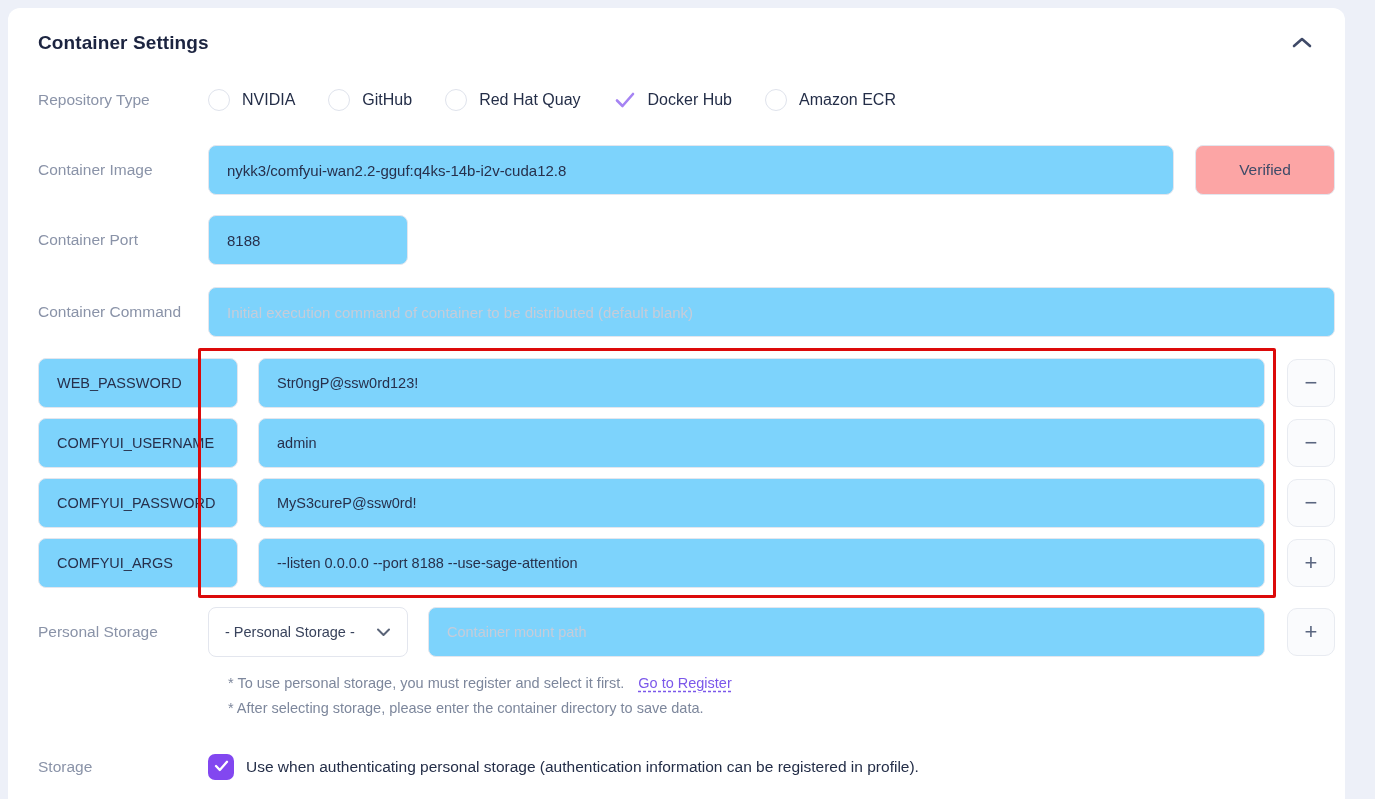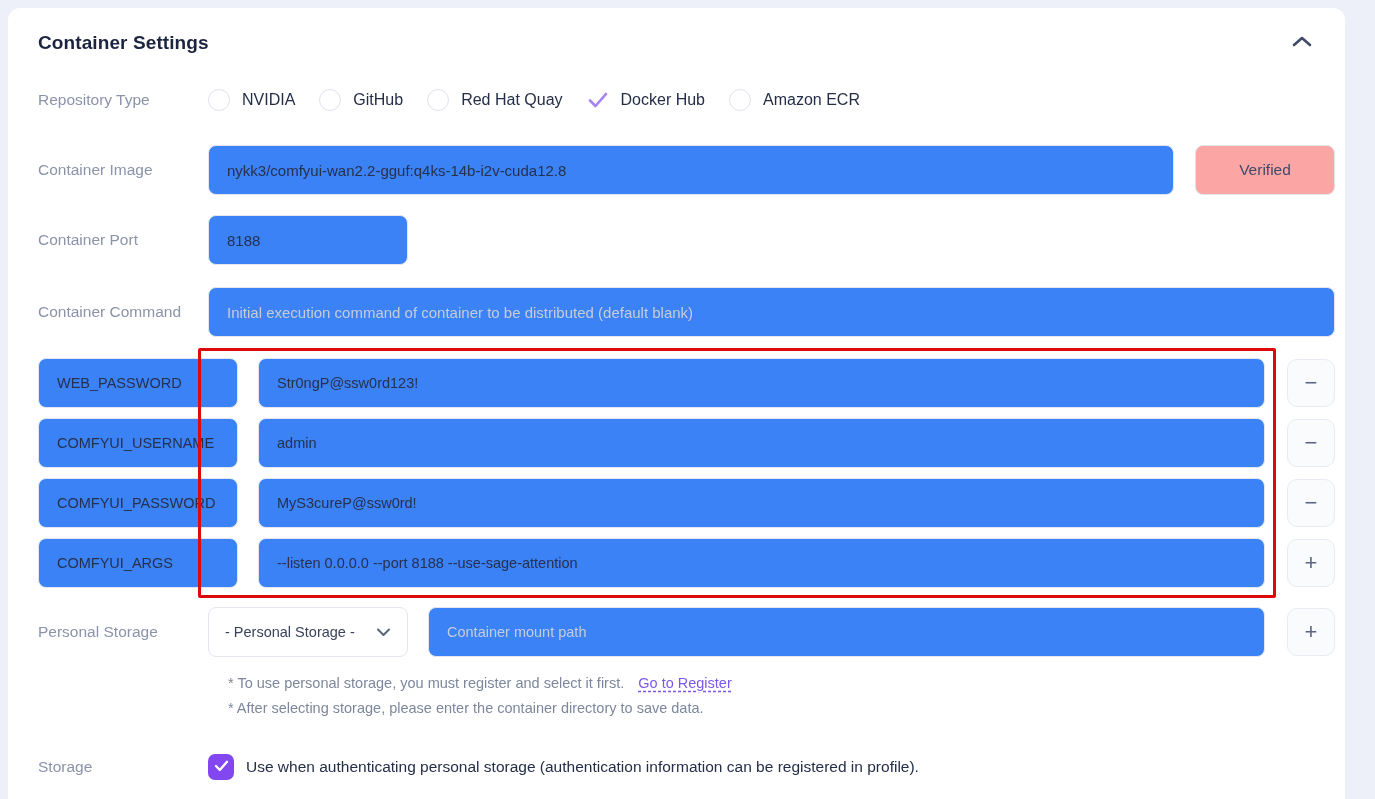--- a/index.html
+++ b/index.html
@@ -10,52 +10,52 @@
     color:#242e48;
   }
   .card {
     position:absolute; left:8px; top:8px;
     width:1337px; height:820px;
     background:#ffffff;
     border-radius:12px;
     padding:24px 10px 24px 30px;
   }
   .panel-header {
-    display:flex; align-items:flex-start; justify-content:space-between;
+    display:flex; align-items:flex-end; justify-content:space-between;
     margin-bottom:34px; padding-right:20px;
   }
   .panel-title {
     font-size:19px; font-weight:700; color:#1c2440; letter-spacing:.1px;
   }
   .collapse-btn {
     background:none; border:none; cursor:pointer; padding:2px;
     display:flex; align-items:center;
   }
   .row { display:flex; align-items:center; }
   .row-label {
     width:170px; flex-shrink:0;
     font-size:15.5px; color:#8a93a8; line-height:24px;
   }
   
   .repo-row { margin-bottom:33px; }
-  .radio-group { display:flex; align-items:center; gap:24px; }
+  .radio-group { display:flex; align-items:center; gap:33px; }
   .radio-option { display:flex; align-items:center; gap:12px; cursor:pointer; }
   .radio-circle {
     width:22px; height:22px; border-radius:50%;
     border:1.5px solid #dfe3ec; background:#fff; flex-shrink:0;
   }
   .radio-check {
     width:22px; height:22px; flex-shrink:0;
     display:flex; align-items:center; justify-content:center;
   }
   .radio-label { font-size:16px; color:#242e48; }
   
   .text-input {
     height:50px; border:1px solid #e3e6ee; border-radius:8px;
-    background:#3b82f6; font-family:inherit;
+    background:#7dd3fc; font-family:inherit;
     font-size:15px; color:#27304c; padding:0 18px; outline:none;
   }
   .text-input::placeholder { color:#c6ccd9; }
   .field-row { margin-bottom:20px; }
   .image-input { flex:1; }
   .verified-btn {
     width:140px; height:50px; margin-left:21px; flex-shrink:0;
     background:#fca5a5; border:1px solid #e2e6ee; border-radius:8px;
     font-family:inherit; font-size:15.5px; color:#3e4b68; cursor:pointer;
   }

